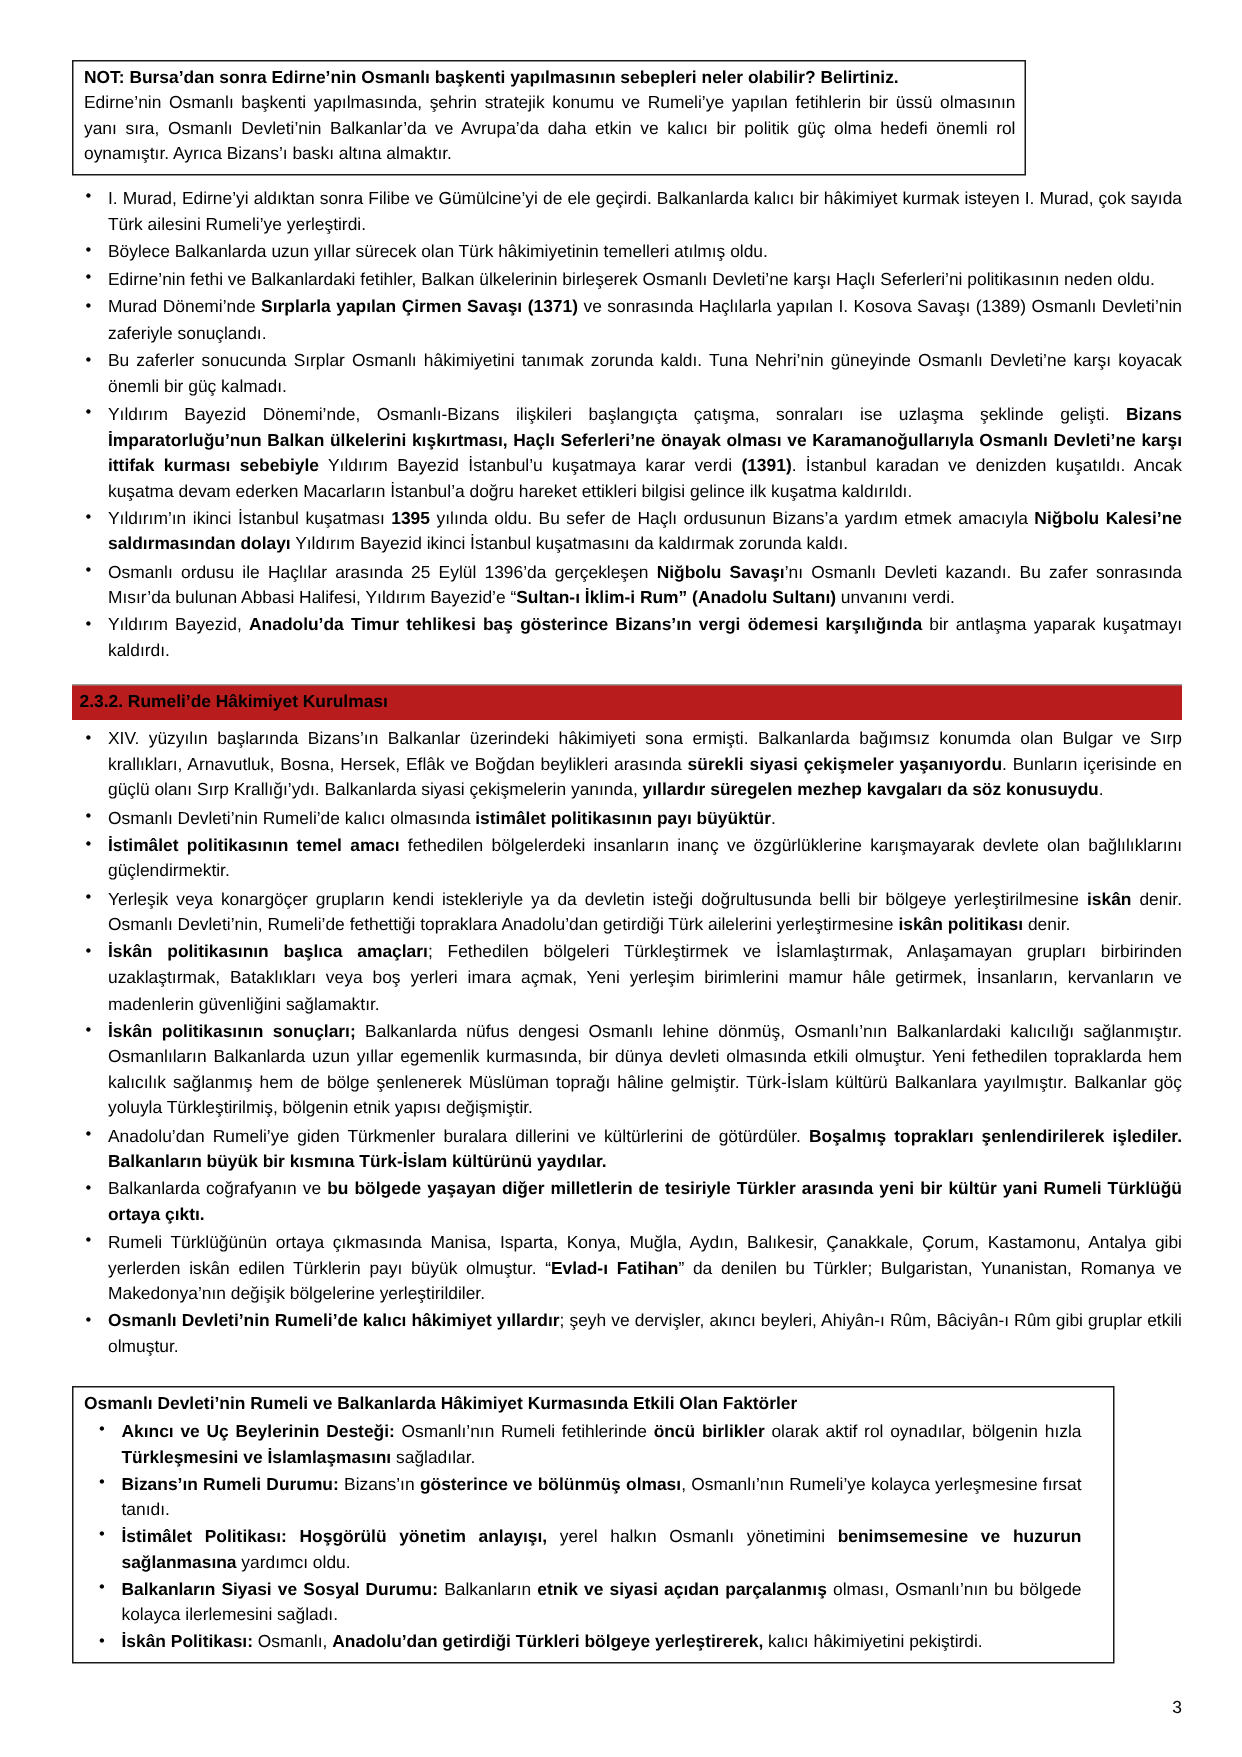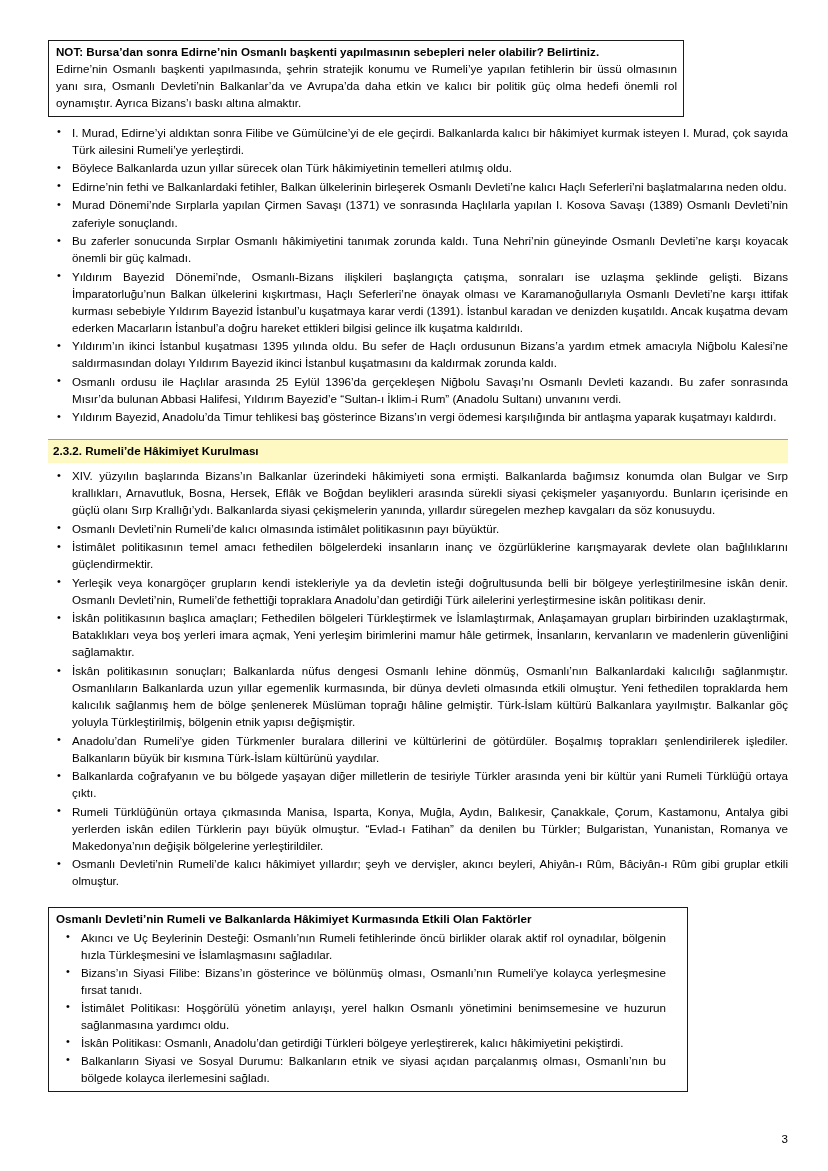--- a/index.html
+++ b/index.html
@@ -60,40 +60,40 @@
   ul.bl > li::before {
     content: "\2022";
     position: absolute;
     left: 9px;
     top: -0.5px;
     font-size: 11px;
     line-height: 1.55;
   }
   .main-list { width: 740px; }
 
-  b, strong { font-weight: normal; }
+  b, strong { font-weight: bold; }
 
   
   .sec-head {
     width: 740px;
-    background: #fef9c3;
+    background: #b91c1c;
     border-top: 1px solid #9a9a9a;
     font-weight: bold;
     font-size: 11.6px;
     line-height: 1.45;
     padding: 3px 4px 3px 5px;
     margin: 14px 0 4px 0;
   }
 
   
   .spacer-gap { height: 13px; }
 
   
   .factor-box {
-    width: 640px;
+    width: 695px;
     border: 1.4px solid #1a1a1a;
     padding: 3px 21px 4px 6px;
     margin-top: 3px;
   }
   .factor-title {
     font-weight: bold;
     font-size: 11.6px;
     line-height: 1.45;
     margin: 0 0 1px 1px;
   }
@@ -120,21 +120,21 @@
 <div class="page">
 
   <div class="note-box">
     <p class="note-title">NOT: Bursa’dan sonra Edirne’nin Osmanlı başkenti yapılmasının sebepleri neler olabilir? Belirtiniz.</p>
     <p class="note-body">Edirne’nin Osmanlı başkenti yapılmasında, şehrin stratejik konumu ve Rumeli’ye yapılan fetihlerin bir üssü olmasının yanı sıra, Osmanlı Devleti’nin Balkanlar’da ve Avrupa’da daha etkin ve kalıcı bir politik güç olma hedefi önemli rol oynamıştır. Ayrıca Bizans’ı baskı altına almaktır.</p>
   </div>
 
   <ul class="bl main-list">
       <li>I. Murad, Edirne’yi aldıktan sonra Filibe ve Gümülcine’yi de ele geçirdi. Balkanlarda kalıcı bir hâkimiyet kurmak isteyen I. Murad, çok sayıda Türk ailesini Rumeli’ye yerleştirdi.</li>
       <li>Böylece Balkanlarda uzun yıllar sürecek olan Türk hâkimiyetinin temelleri atılmış oldu.</li>
-      <li>Edirne’nin fethi ve Balkanlardaki fetihler, Balkan ülkelerinin birleşerek Osmanlı Devleti’ne kalıcı Haçlı Seferleri’ni başlatmalarına neden oldu.</li>
+      <li>Edirne’nin fethi ve Balkanlardaki fetihler, Balkan ülkelerinin birleşerek Osmanlı Devleti’ne karşı Haçlı Seferleri’ni politikasının neden oldu.</li>
       <li>Murad Dönemi’nde <b>Sırplarla yapılan Çirmen Savaşı (1371)</b> ve sonrasında Haçlılarla yapılan I. Kosova Savaşı (1389) Osmanlı Devleti’nin zaferiyle sonuçlandı.</li>
       <li>Bu zaferler sonucunda Sırplar Osmanlı hâkimiyetini tanımak zorunda kaldı. Tuna Nehri’nin güneyinde Osmanlı Devleti’ne karşı koyacak önemli bir güç kalmadı.</li>
       <li>Yıldırım Bayezid Dönemi’nde, Osmanlı-Bizans ilişkileri başlangıçta çatışma, sonraları ise uzlaşma şeklinde gelişti. <b>Bizans İmparatorluğu’nun Balkan ülkelerini kışkırtması, Haçlı Seferleri’ne önayak olması ve Karamanoğullarıyla Osmanlı Devleti’ne karşı ittifak kurması sebebiyle</b> Yıldırım Bayezid İstanbul’u kuşatmaya karar verdi <b>(1391)</b>. İstanbul karadan ve denizden kuşatıldı. Ancak kuşatma devam ederken Macarların İstanbul’a doğru hareket ettikleri bilgisi gelince ilk kuşatma kaldırıldı.</li>
       <li>Yıldırım’ın ikinci İstanbul kuşatması <b>1395</b> yılında oldu. Bu sefer de Haçlı ordusunun Bizans’a yardım etmek amacıyla <b>Niğbolu Kalesi’ne saldırmasından dolayı</b> Yıldırım Bayezid ikinci İstanbul kuşatmasını da kaldırmak zorunda kaldı.</li>
       <li>Osmanlı ordusu ile Haçlılar arasında 25 Eylül 1396’da gerçekleşen <b>Niğbolu Savaşı</b>’nı Osmanlı Devleti kazandı. Bu zafer sonrasında Mısır’da bulunan Abbasi Halifesi, Yıldırım Bayezid’e “<b>Sultan-ı İklim-i Rum” (Anadolu Sultanı)</b> unvanını verdi.</li>
       <li>Yıldırım Bayezid, <b>Anadolu’da Timur tehlikesi baş gösterince Bizans’ın vergi ödemesi karşılığında</b> bir antlaşma yaparak kuşatmayı kaldırdı.</li>
     </ul>
 
   <div class="sec-head">2.3.2. Rumeli’de Hâkimiyet Kurulması</div>
 
@@ -150,22 +150,22 @@
       <li>Rumeli Türklüğünün ortaya çıkmasında Manisa, Isparta, Konya, Muğla, Aydın, Balıkesir, Çanakkale, Çorum, Kastamonu, Antalya gibi yerlerden iskân edilen Türklerin payı büyük olmuştur. “<b>Evlad-ı Fatihan</b>” da denilen bu Türkler; Bulgaristan, Yunanistan, Romanya ve Makedonya’nın değişik bölgelerine yerleştirildiler.</li>
       <li><b>Osmanlı Devleti’nin Rumeli’de kalıcı hâkimiyet yıllardır</b>; şeyh ve dervişler, akıncı beyleri, Ahiyân-ı Rûm, Bâciyân-ı Rûm gibi gruplar etkili olmuştur.</li>
     </ul>
 
   <div class="spacer-gap"></div>
 
   <div class="factor-box">
     <p class="factor-title">Osmanlı Devleti’nin Rumeli ve Balkanlarda Hâkimiyet Kurmasında Etkili Olan Faktörler</p>
     <ul class="bl">
         <li><b>Akıncı ve Uç Beylerinin Desteği:</b> Osmanlı’nın Rumeli fetihlerinde <b>öncü birlikler</b> olarak aktif rol oynadılar, bölgenin hızla <b>Türkleşmesini ve İslamlaşmasını</b> sağladılar.</li>
-        <li><b>Bizans’ın Siyasi Filibe:</b> Bizans’ın <b>gösterince ve bölünmüş olması</b>, Osmanlı’nın Rumeli’ye kolayca yerleşmesine fırsat tanıdı.</li>
+        <li><b>Bizans’ın Rumeli Durumu:</b> Bizans’ın <b>gösterince ve bölünmüş olması</b>, Osmanlı’nın Rumeli’ye kolayca yerleşmesine fırsat tanıdı.</li>
         <li><b>İstimâlet Politikası: Hoşgörülü yönetim anlayışı,</b> yerel halkın Osmanlı yönetimini <b>benimsemesine ve huzurun sağlanmasına</b> yardımcı oldu.</li>
+        <li><b>Balkanların Siyasi ve Sosyal Durumu:</b> Balkanların <b>etnik ve siyasi açıdan parçalanmış</b> olması, Osmanlı’nın bu bölgede kolayca ilerlemesini sağladı.</li>
         <li><b>İskân Politikası:</b> Osmanlı, <b>Anadolu’dan getirdiği Türkleri bölgeye yerleştirerek,</b> kalıcı hâkimiyetini pekiştirdi.</li>
-        <li><b>Balkanların Siyasi ve Sosyal Durumu:</b> Balkanların <b>etnik ve siyasi açıdan parçalanmış</b> olması, Osmanlı’nın bu bölgede kolayca ilerlemesini sağladı.</li>
       </ul>
   </div>
 
   <div class="page-num">3</div>
 
 </div>
 
 </body></html>

